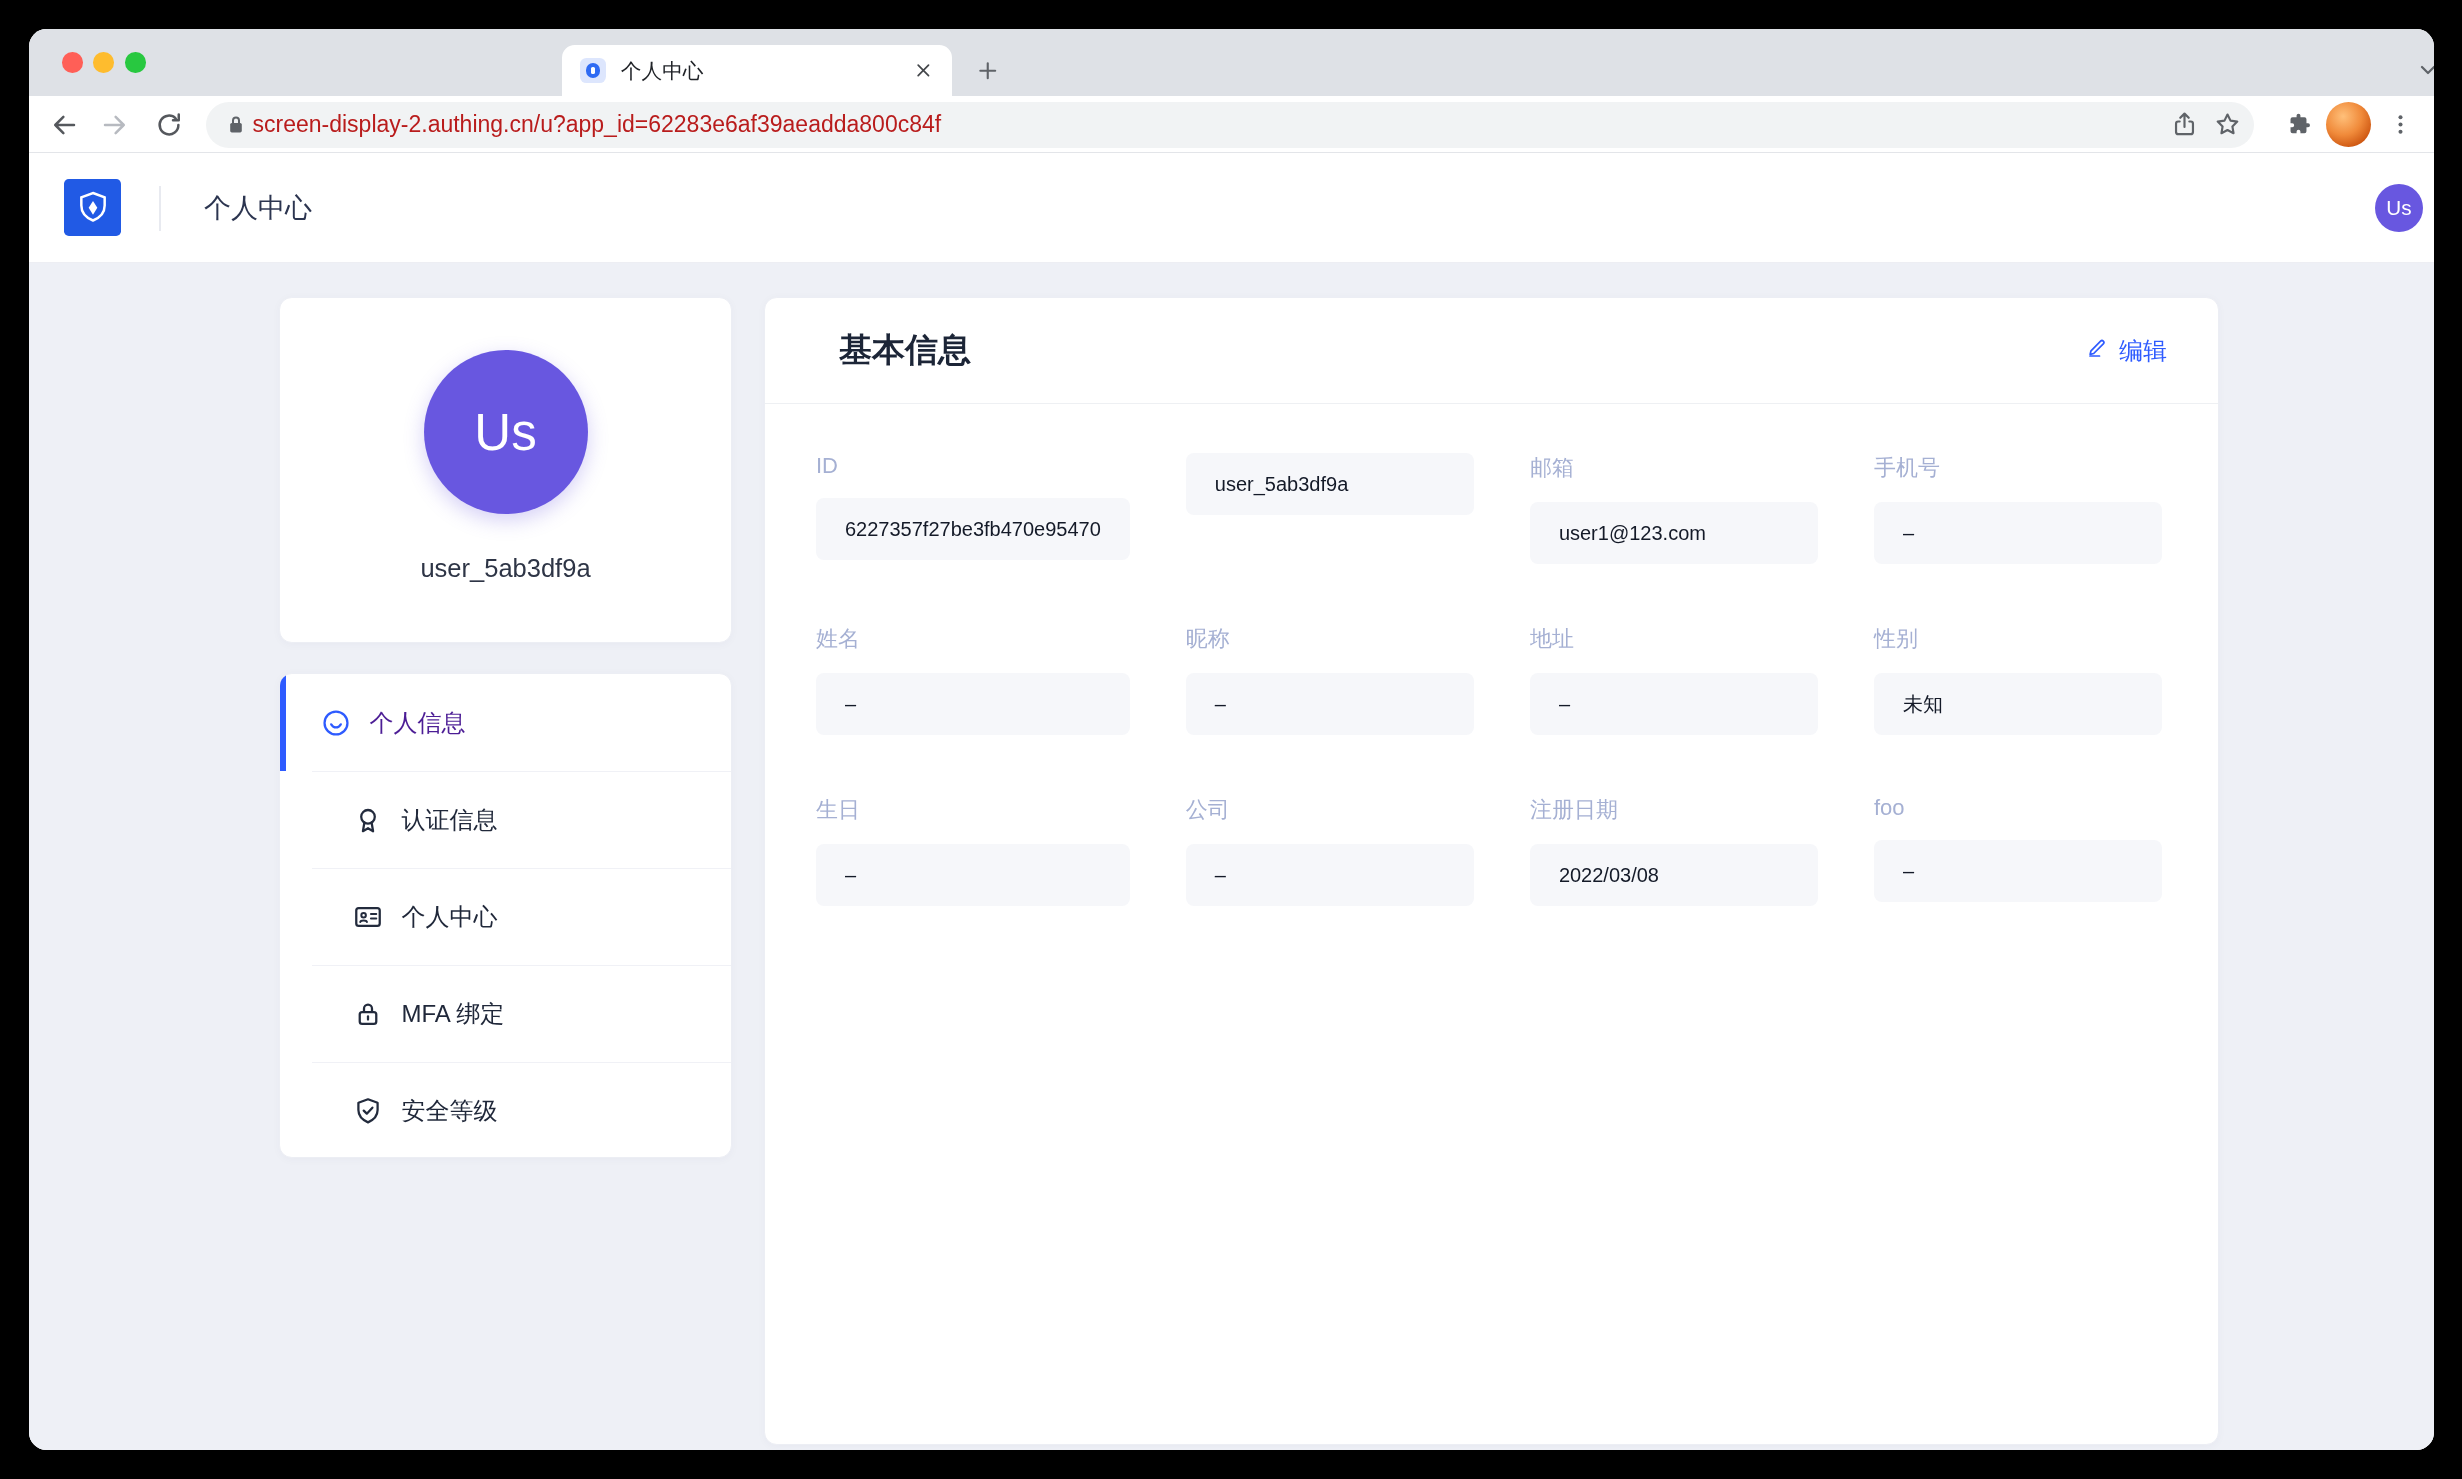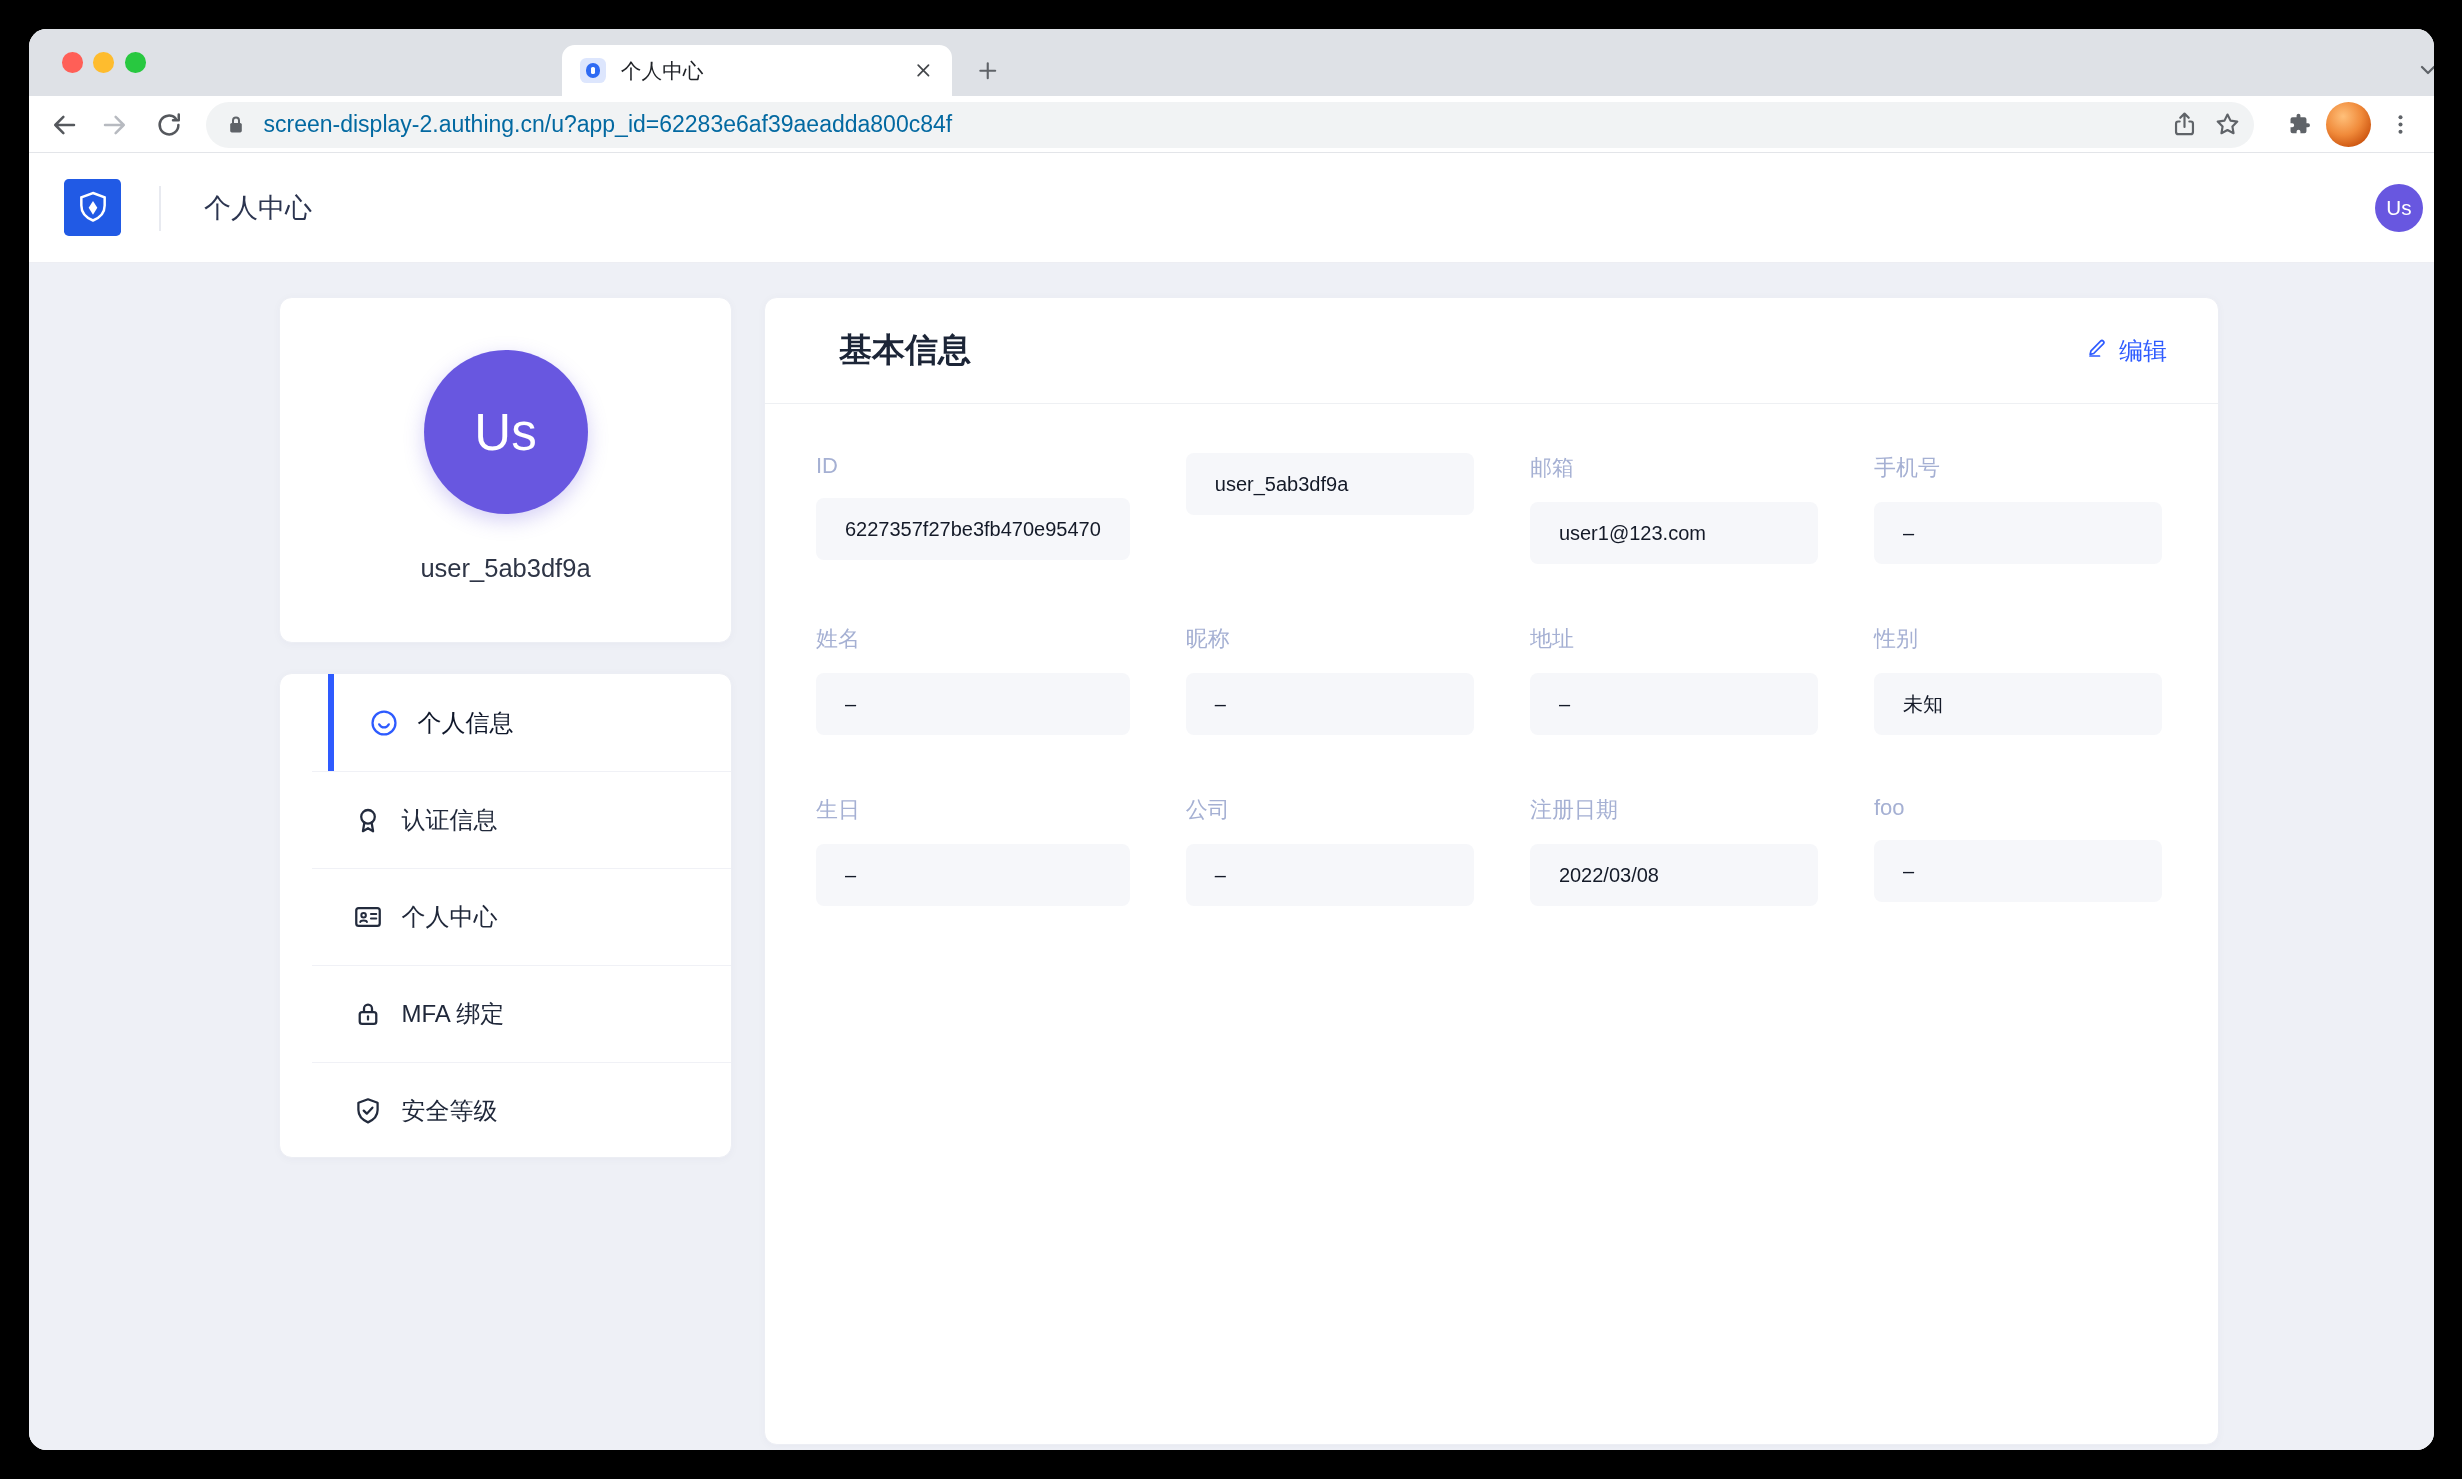--- a/index.html
+++ b/index.html
@@ -20,21 +20,21 @@
   .fav2 .dot { width:14.3px; height:14.3px; border-radius:50%; background:#2f6bf3; position:relative; }
   .fav2 .dot:after { content:""; position:absolute; left:5.6px; top:3.2px; width:3.2px; height:7.2px; background:#fff; border-radius:1.6px; }
   .newtab { position:absolute; left:943px; top:25.5px; width:32px; height:32px; display:flex; align-items:center; justify-content:center; }
   .strip-chevron { position:absolute; left:2383px; top:24px; width:32px; height:32px; display:flex; align-items:center; justify-content:center; }
 
   
   .toolbar { position:relative; height:57px; background:#fff; border-bottom:1.6px solid #e3e5e9; }
   .navbtn { position:absolute; top:11px; width:35px; height:35px; display:flex; align-items:center; justify-content:center; }
   .omnibox { position:absolute; left:177px; top:5.6px; width:2048px; height:46px; background:#f1f3f4; border-radius:23px; display:flex; align-items:center; }
   .omni-lock { margin-left:17.5px; flex:none; display:flex; }
-  .url { margin-left:16px; font-size:23px; color:#0369a1; white-space:nowrap; flex:1; overflow:hidden; }
+  .url { margin-left:5px; font-size:23px; color:#b91c1c; white-space:nowrap; flex:1; overflow:hidden; }
   .omni-ic { flex:none; width:32px; height:32px; display:flex; align-items:center; justify-content:center; margin-right:11px; }
   .tb-right { position:absolute; top:6.4px; width:32px; height:45px; display:flex; align-items:center; justify-content:center; }
   .profile-pic { position:absolute; left:2297px; top:6.4px; width:45px; height:45px; border-radius:50%; background:radial-gradient(circle at 38% 32%, #ffc07a 0%, #f08a3a 45%, #d05a14 75%, #a8430c 100%); }
 
   
   .appheader { position:relative; height:110px; background:#fff; border-bottom:1.6px solid #edeef3; }
   .logo { position:absolute; left:35px; top:26px; width:57px; height:57px; border-radius:4.8px; background:#215ae5; display:flex; align-items:center; justify-content:center; }
   .vdiv { position:absolute; left:130px; top:33px; width:1.6px; height:45px; background:#e8eaf0; }
   .apptitle { position:absolute; left:175px; top:0; height:110px; display:flex; align-items:center; font-size:27px; color:#2c3550; }
   .avatar-sm { position:absolute; left:2346px; top:31px; width:48px; height:48px; border-radius:50%; background:#6857e0; color:#fff; font-size:20.7px; display:flex; align-items:center; justify-content:center; }
@@ -43,21 +43,21 @@
   .content { position:relative; height:1187px; background:#eef0f6; }
   .card { position:absolute; background:#fff; border:1.6px solid #eceef4; border-radius:12.7px; box-shadow:0 1.6px 8px rgba(30,40,80,0.03); }
   .profile-card { left:250px; top:34px; width:453px; height:346px; display:flex; flex-direction:column; align-items:center; }
   .avatar-lg { margin-top:52px; width:164px; height:164px; border-radius:50%; background:#6857e0; color:#fff; font-size:51px; display:flex; align-items:center; justify-content:center; box-shadow:0 6.4px 20.7px rgba(104,87,224,0.28); }
   .username { margin-top:40px; font-size:25.5px; color:#2e3546; }
 
   .menu-card { left:250px; top:410px; width:453px; height:485px; overflow:hidden; }
   .menu-item { position:relative; height:97px; display:flex; align-items:center; padding-left:40px; font-size:24px; color:#20283a; cursor:pointer; }
   .menu-item + .menu-item { border-top:1.6px solid #f0f1f6;margin-left:32px; }
   .menu-item .mi { width:32px; height:32px; margin-right:17.5px; flex:none; }
-  .menu-item.active { color:#0f172a;margin-left:48px; }
+  .menu-item.active { color:#4c1d95; }
   .menu-item.active:before { content:""; position:absolute; left:0; top:0; bottom:0; width:5.6px; background:#2e5bff; }
 
   .panel { left:735px; top:34px; width:1455px; height:1148px; }
   .panel-head { height:106px; border-bottom:1.6px solid #eef0f3; display:flex; align-items:center; padding:0 51px; }
   .panel-title { font-size:33px; font-weight:700; color:#1c2537; flex:1;margin-left:23px; }
   .edit-link { display:flex; align-items:flex-start; color:#2e5bff; font-size:24px; cursor:pointer; }
   .edit-link svg { margin-right:9.5px; }
   .panel-body { padding:49px 56px 0 51px; }
   .field-grid { display:grid; grid-template-columns:1fr 1fr 1fr 1fr; column-gap:56px; row-gap:60px; }
   .f-label { font-size:22px; color:#a5b0d3; margin-bottom:19px; }

